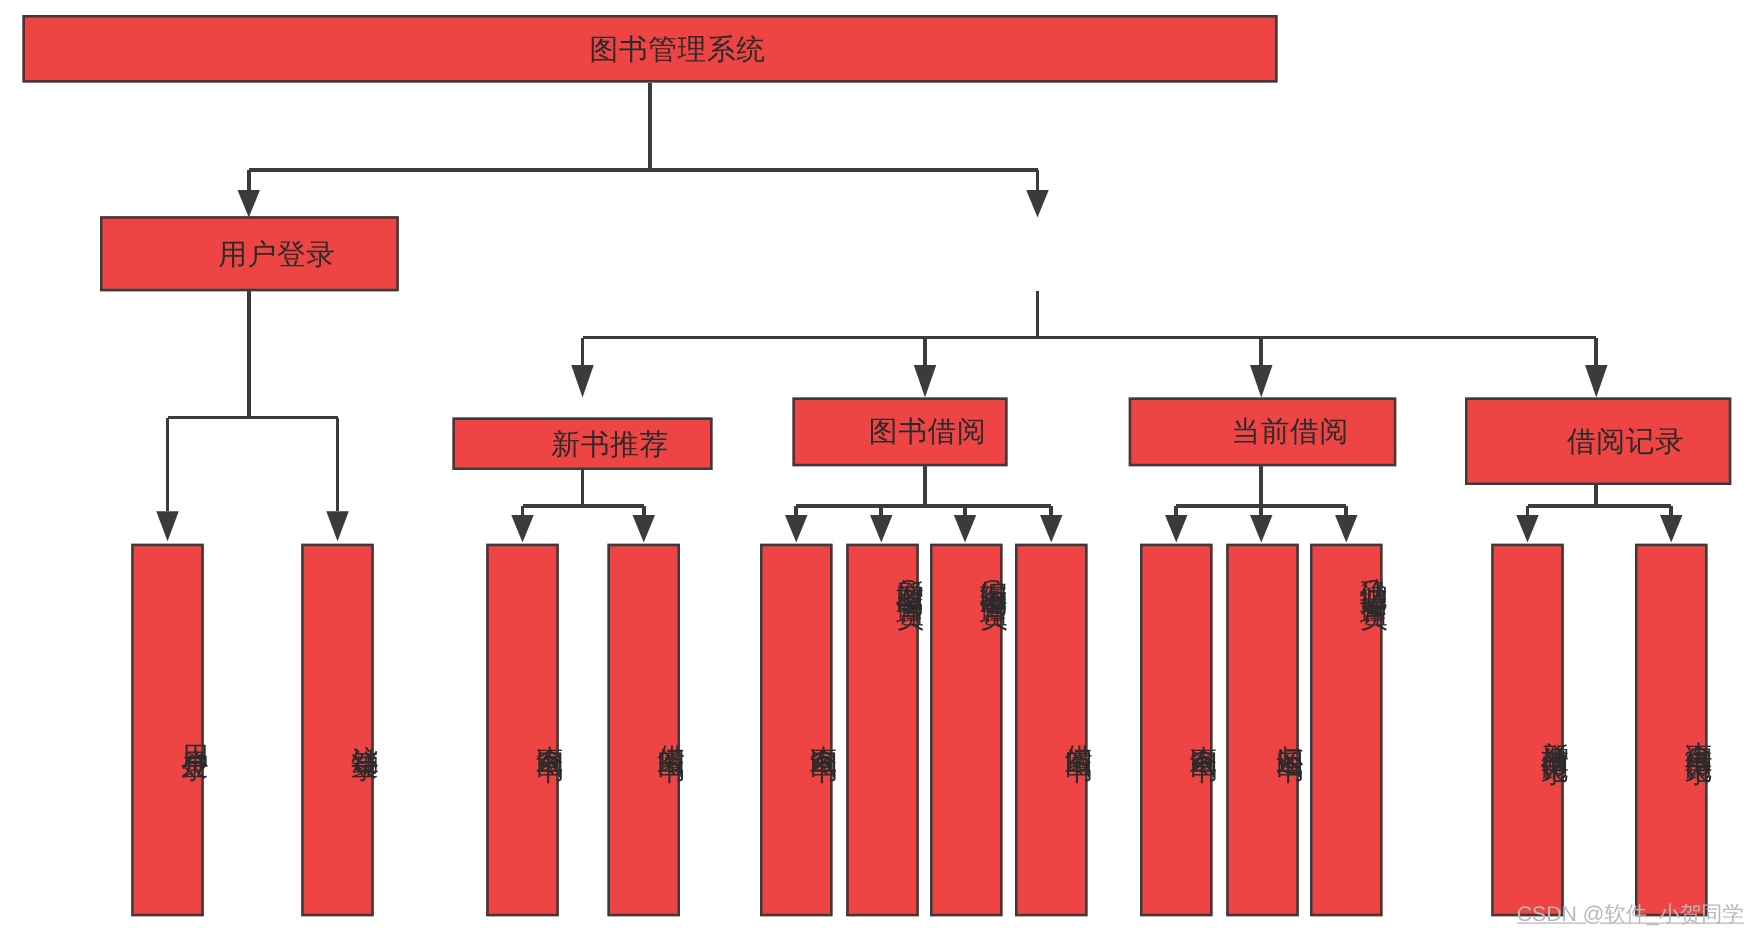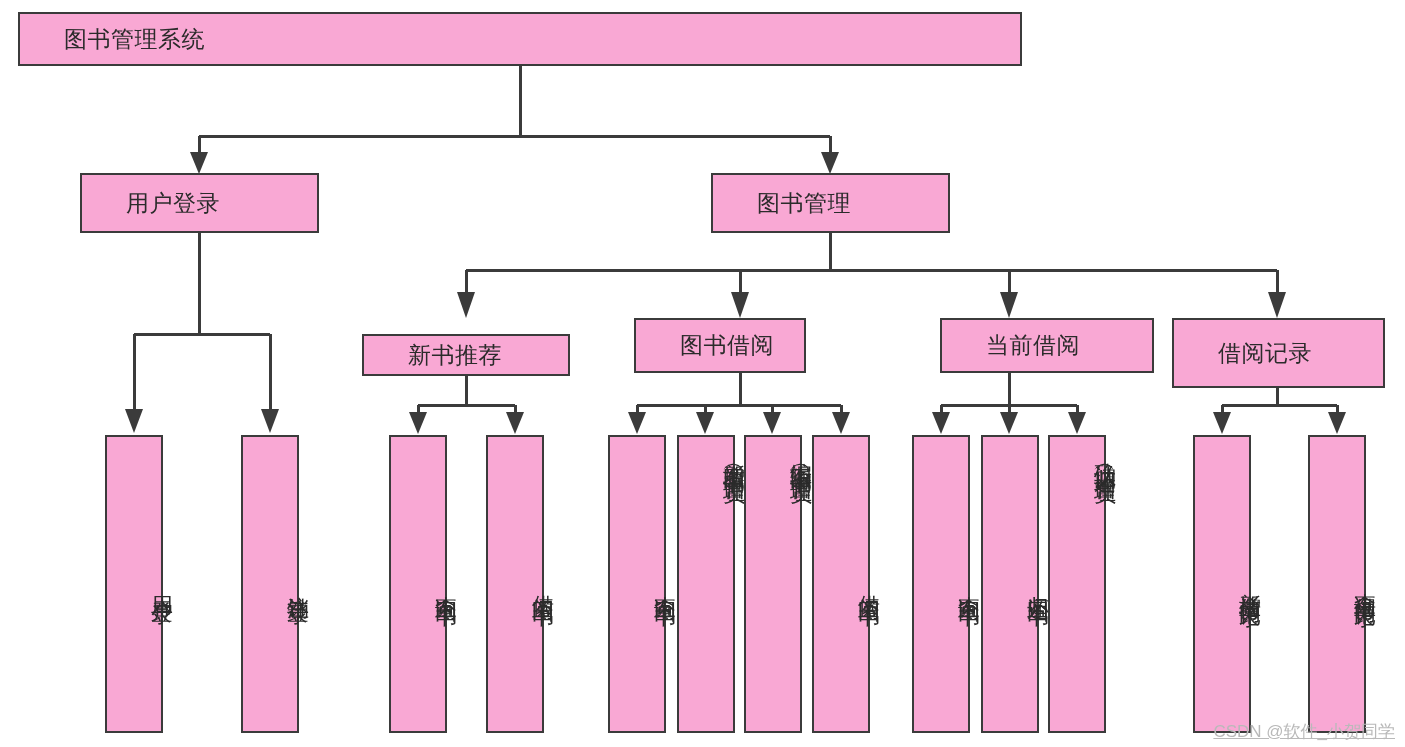--- a/index.html
+++ b/index.html
@@ -24,25 +24,25 @@
     left: 0;
     top: 0;
     width: 1405px;
     height: 747px;
     pointer-events: none;
   }
   
   .node {
     position: absolute;
     box-sizing: border-box;
-    background: #f9a8d4;
+    background: #ef4444;
     border: 2px solid #3b3b3b;
     display: flex;
     align-items: center;
-    justify-content: flex-start;
+    justify-content: center;
     color: #2b2b2b;
     z-index: 3;
     padding-left: 44px;
   }
   .node .label {
     display: block;
     white-space: nowrap;
     line-height: 1.05;
   }
   
@@ -169,33 +169,30 @@
   </svg>
 
   <div class="node root horiz" style="left:18px; top:12px; width:1004px; height:54px;">
     <span class="label">图书管理系统</span>
   </div>
 
   <div class="node horiz" style="left:80px; top:173px; width:239px; height:60px;">
     <span class="label">用户登录</span>
   </div>
 
-  <div class="node horiz" style="left:711px; top:173px; width:239px; height:60px;">
-    <span class="label">图书管理</span>
-  </div>
 
   <div class="node horiz" style="left:362px; top:334px; width:208px; height:42px;">
     <span class="label">新书推荐</span>
   </div>
 
   <div class="node horiz" style="left:634px; top:318px; width:172px; height:55px;">
     <span class="label">图书借阅</span>
   </div>
 
-  <div class="node horiz" style="left:940px; top:318px; width:214px; height:55px;">
+  <div class="node horiz" style="left:903px; top:318px; width:214px; height:55px;">
     <span class="label">当前借阅</span>
   </div>
 
   <div class="node horiz" style="left:1172px; top:318px; width:213px; height:70px;">
     <span class="label">借阅记录</span>
   </div>
 
   <div class="node leaf mid" style="left:105px; top:435px; width:58px; height:298px;">
     <span class="label">用户登录</span>
   </div>

